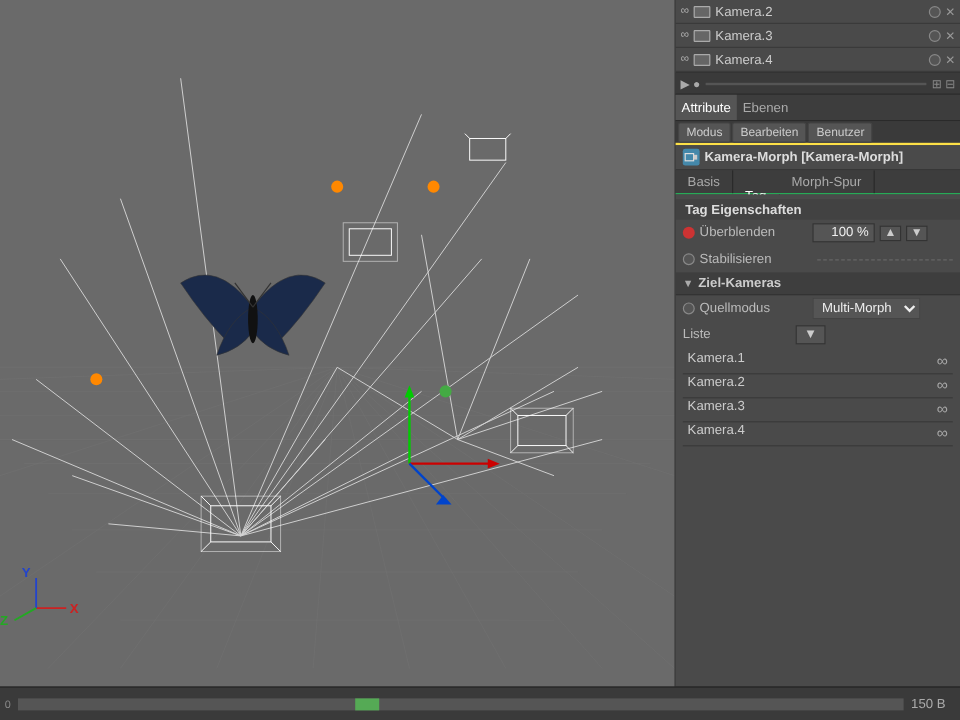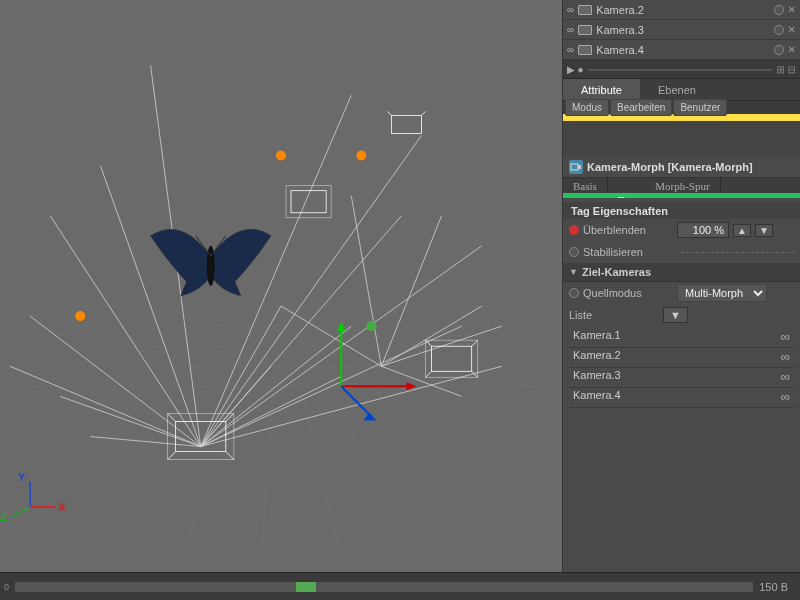--- a/index.html
+++ b/index.html
@@ -15,33 +15,33 @@
     
     .camera-list { background: #4a4a4a; border-bottom: 1px solid #333; }
     .camera-list-item { display: flex; align-items: center; height: 20px; padding: 0 4px; border-bottom: 1px solid #3a3a3a; gap: 4px; }
     .cam-icon { width: 14px; height: 10px; border: 1px solid #aaa; border-radius: 1px; background: #666; display: inline-block; }
     .cam-name { flex: 1; color: #ccc; font-size: 11px; }
     .cam-circle { width: 10px; height: 10px; border-radius: 50%; border: 1px solid #888; display: inline-block; background: #555; }
     .cam-x { color: #999; font-size: 10px; cursor: pointer; }
 
     
     .panel-tabs { display: flex; background: #3d3d3d; border-bottom: 1px solid #2a2a2a; height: 22px; }
-    .panel-tab { padding: 3px 18px; cursor: pointer; color: #aaa; font-size: 11px; display: flex; align-items: center; }
+    .panel-tab { padding: 3px 5px; cursor: pointer; color: #aaa; font-size: 11px; display: flex; align-items: center; }
     .panel-tab.active { background: #555; color: #fff; }
 
     
-    .mode-bar { display: flex; background: #3a3a3a; border-bottom: 7px solid #fde047; height: 20px; align-items: center; gap: 1px; padding: 0 2px; }
+    .mode-bar { display: flex; background: #3a3a3a; border-bottom: 2px solid #fde047; height: 20px; align-items: center; gap: 1px; padding: 0 2px; }
     .mode-btn { padding: 2px 6px; background: #555; color: #ccc; font-size: 10px; border: 1px solid #444; border-radius: 2px; cursor: pointer; }
 
     
-    .obj-header { display: flex; align-items: center; padding: 3px 6px; background: #4a4a4a; border-bottom: 1px solid #333; gap: 4px; margin-top: 36px; }
+    .obj-header { display: flex; align-items: center; padding: 3px 6px; background: #4a4a4a; border-bottom: 1px solid #333; gap: 4px; }
     .obj-name { color: #ddd; font-size: 11px; font-weight: bold; }
 
     
-    .sub-tabs { display: flex; background: #3d3d3d; border-bottom: 5px solid #22c55e; height: 20px; font-family: Liberation Serif, serif; }
+    .sub-tabs { display: flex; background: #3d3d3d; border-bottom: 1px solid #22c55e; height: 20px; }
     .sub-tab { padding: 2px 10px; cursor: pointer; color: #aaa; font-size: 11px; display: flex; align-items: center; border-right: 1px solid #2a2a2a; }
     .sub-tab.active { background: #5a5a5a; color: #fff; margin-top: 20px; }
 
     
     .props-area { flex: 1; overflow-y: auto; background: #4a4a4a; padding: 4px 0; }
     .section-title { font-size: 11px; font-weight: bold; color: #ddd; padding: 3px 8px 2px 8px; background: #424242; }
     .prop-row { display: flex; align-items: center; padding: 2px 6px; height: 22px; gap: 4px; }
     .prop-label { color: #bbb; font-size: 11px; flex: 0 0 90px; }
     .red-dot { width: 10px; height: 10px; border-radius: 50%; background: #cc3333; display: inline-block; flex-shrink: 0; }
     .green-dot { width: 10px; height: 10px; border-radius: 50%; background: #555; border: 1px solid #888; display: inline-block; flex-shrink: 0; }

